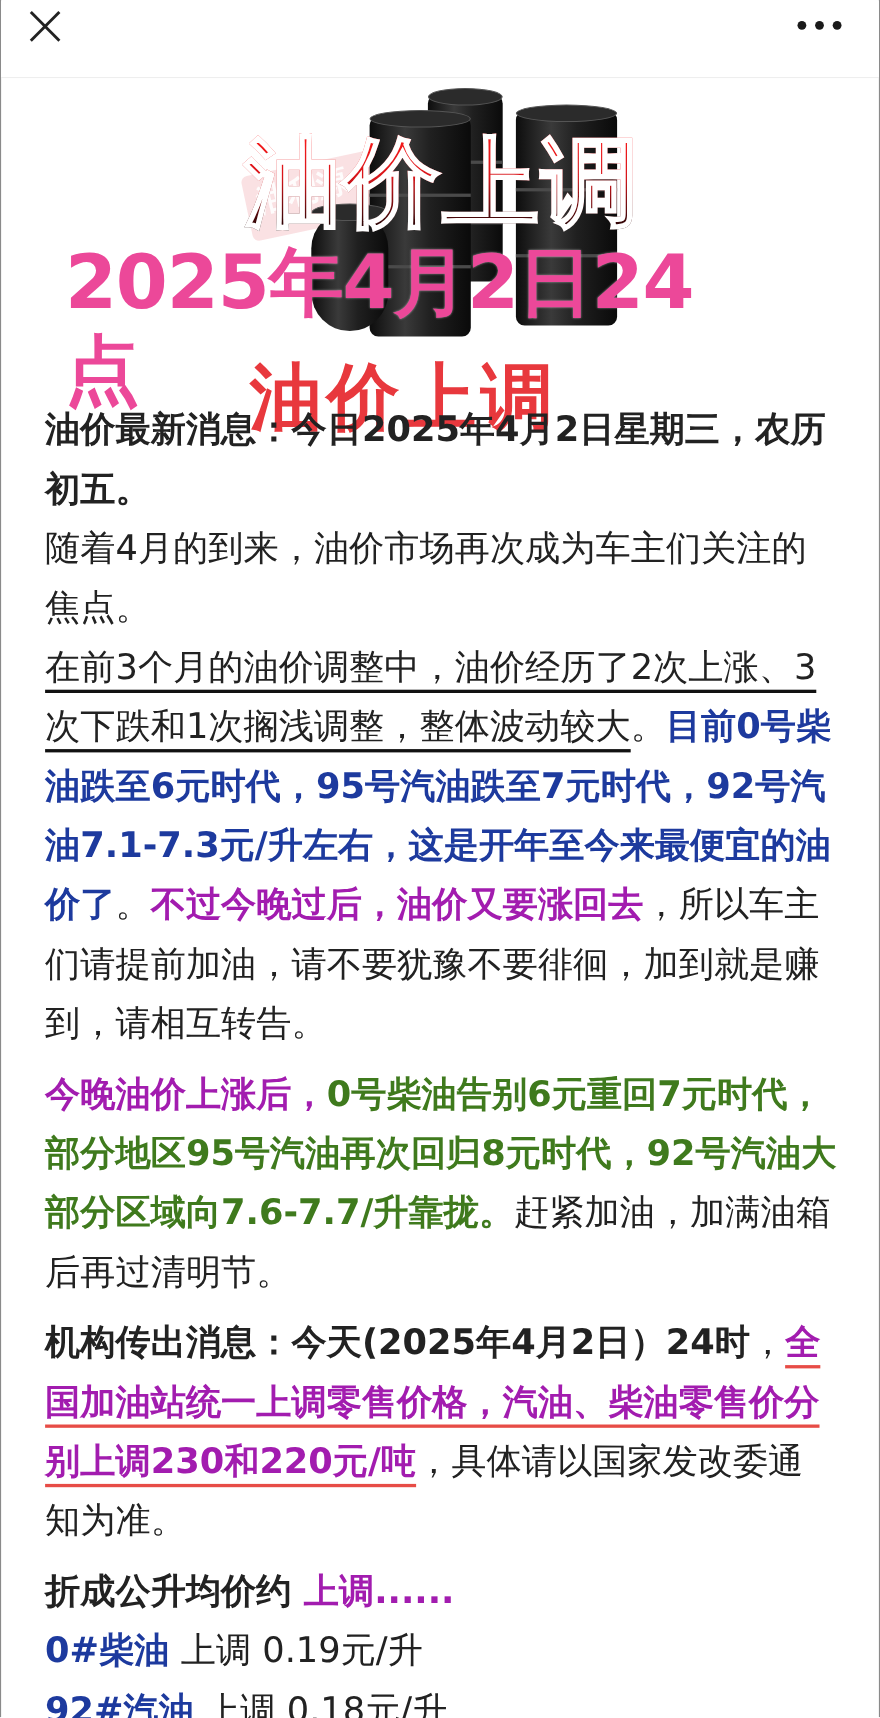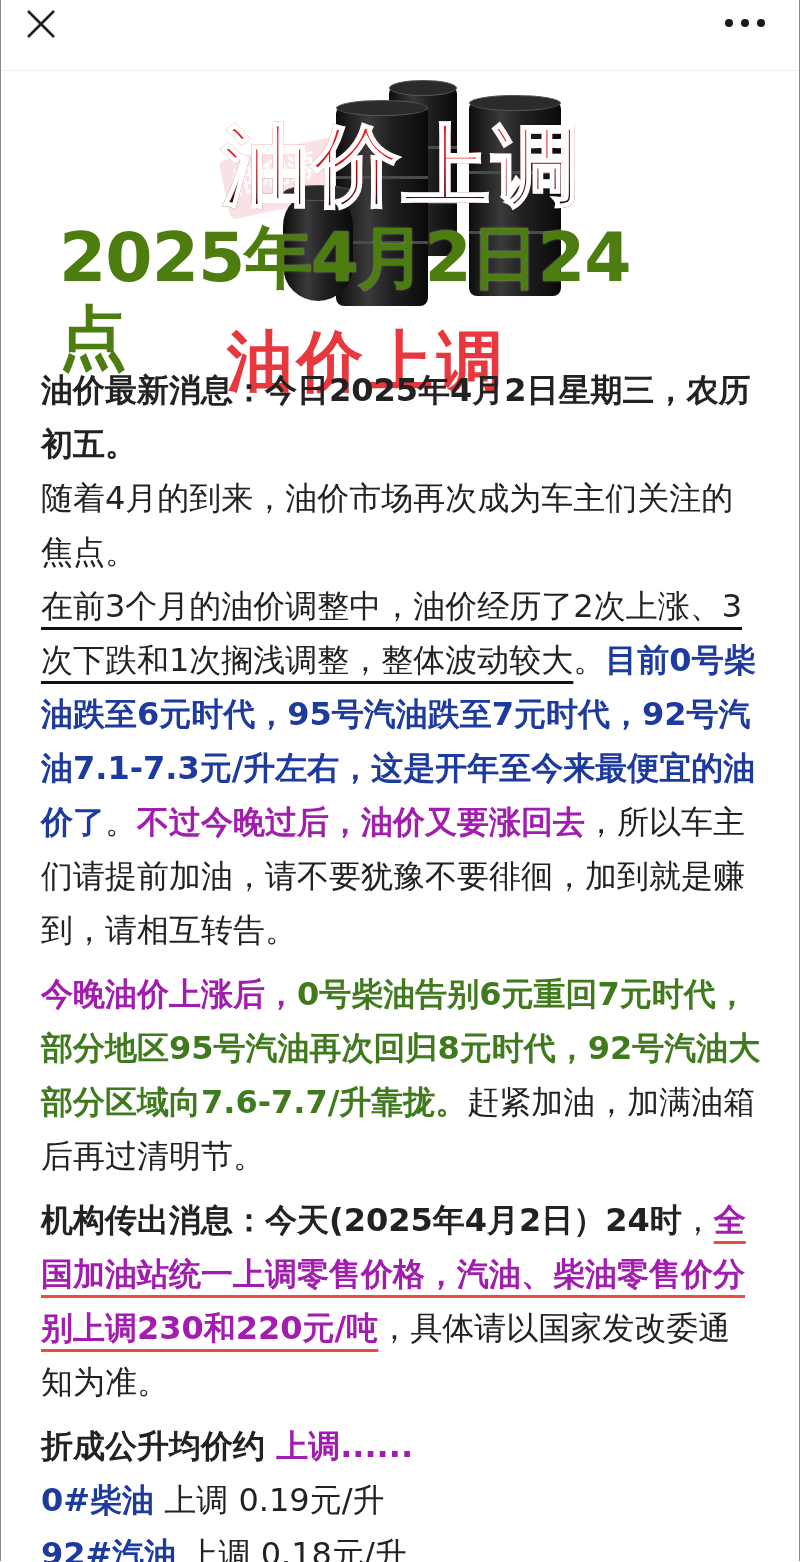--- a/index.html
+++ b/index.html
@@ -23,21 +23,21 @@
   .title1 {
     position:absolute; left:0; top:116px; width:800px; text-align:center;
     font-size:88px; font-weight:bold; line-height:100px; letter-spacing:2px;
     background:linear-gradient(180deg,#ff1a1a 0%,#d8161b 45%,#3b0607 85%,#000 100%);
     -webkit-background-clip:text; background-clip:text; color:transparent;
     -webkit-text-stroke:2px #ffffff;
     transform:translateX(1px);
   }
   .title2 {
     position:absolute; left:58px; top:218px; font-size:68px; font-weight:bold; line-height:80px;
-    color:#4d7c0f; letter-spacing:-1px; text-shadow:0 0 2px rgba(255,255,255,0.6);
+    color:#ec4899; letter-spacing:-1px; text-shadow:0 0 2px rgba(255,255,255,0.6);
   }
   .title3 {
     position:absolute; left:226px; top:322px; font-size:66px; font-weight:bold; line-height:80px;
     color:#e8383d; letter-spacing:4px;
   }
 
   .article { position:absolute; left:41px; top:363px; width:720px; font-size:32px; line-height:54px; }
   .article p { margin:0; }
   .p-gap { height:10px; }
   .bold { font-weight:bold; }

